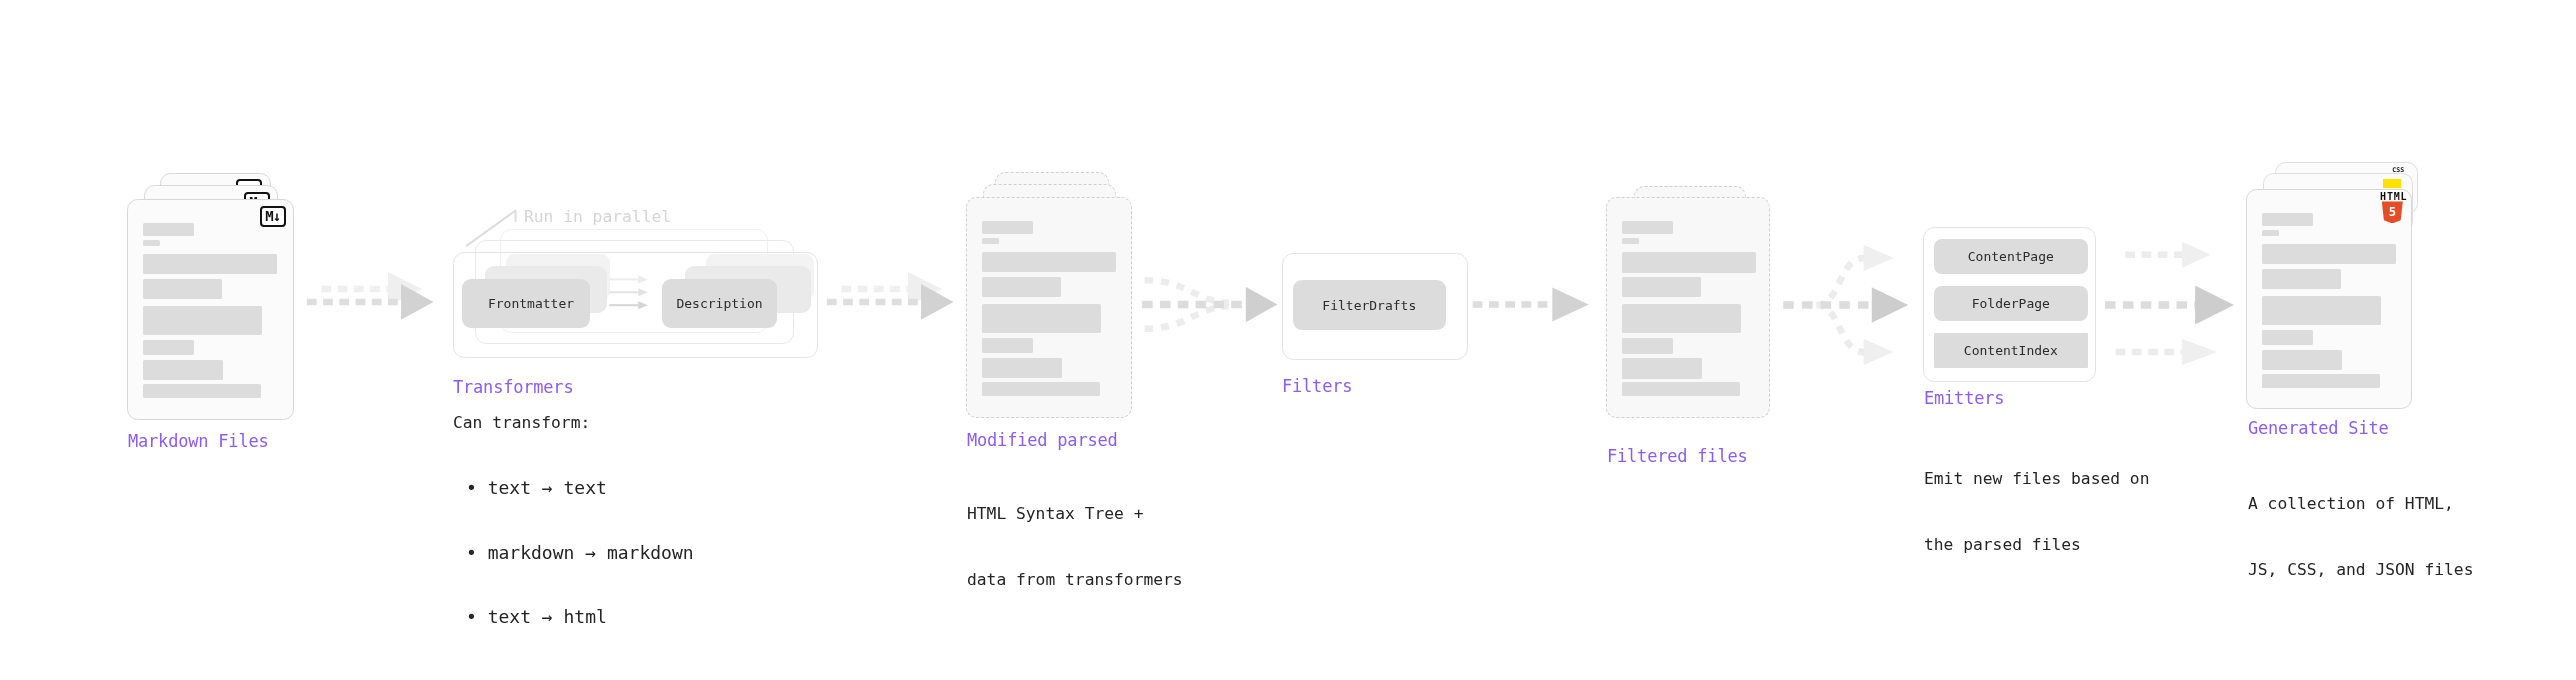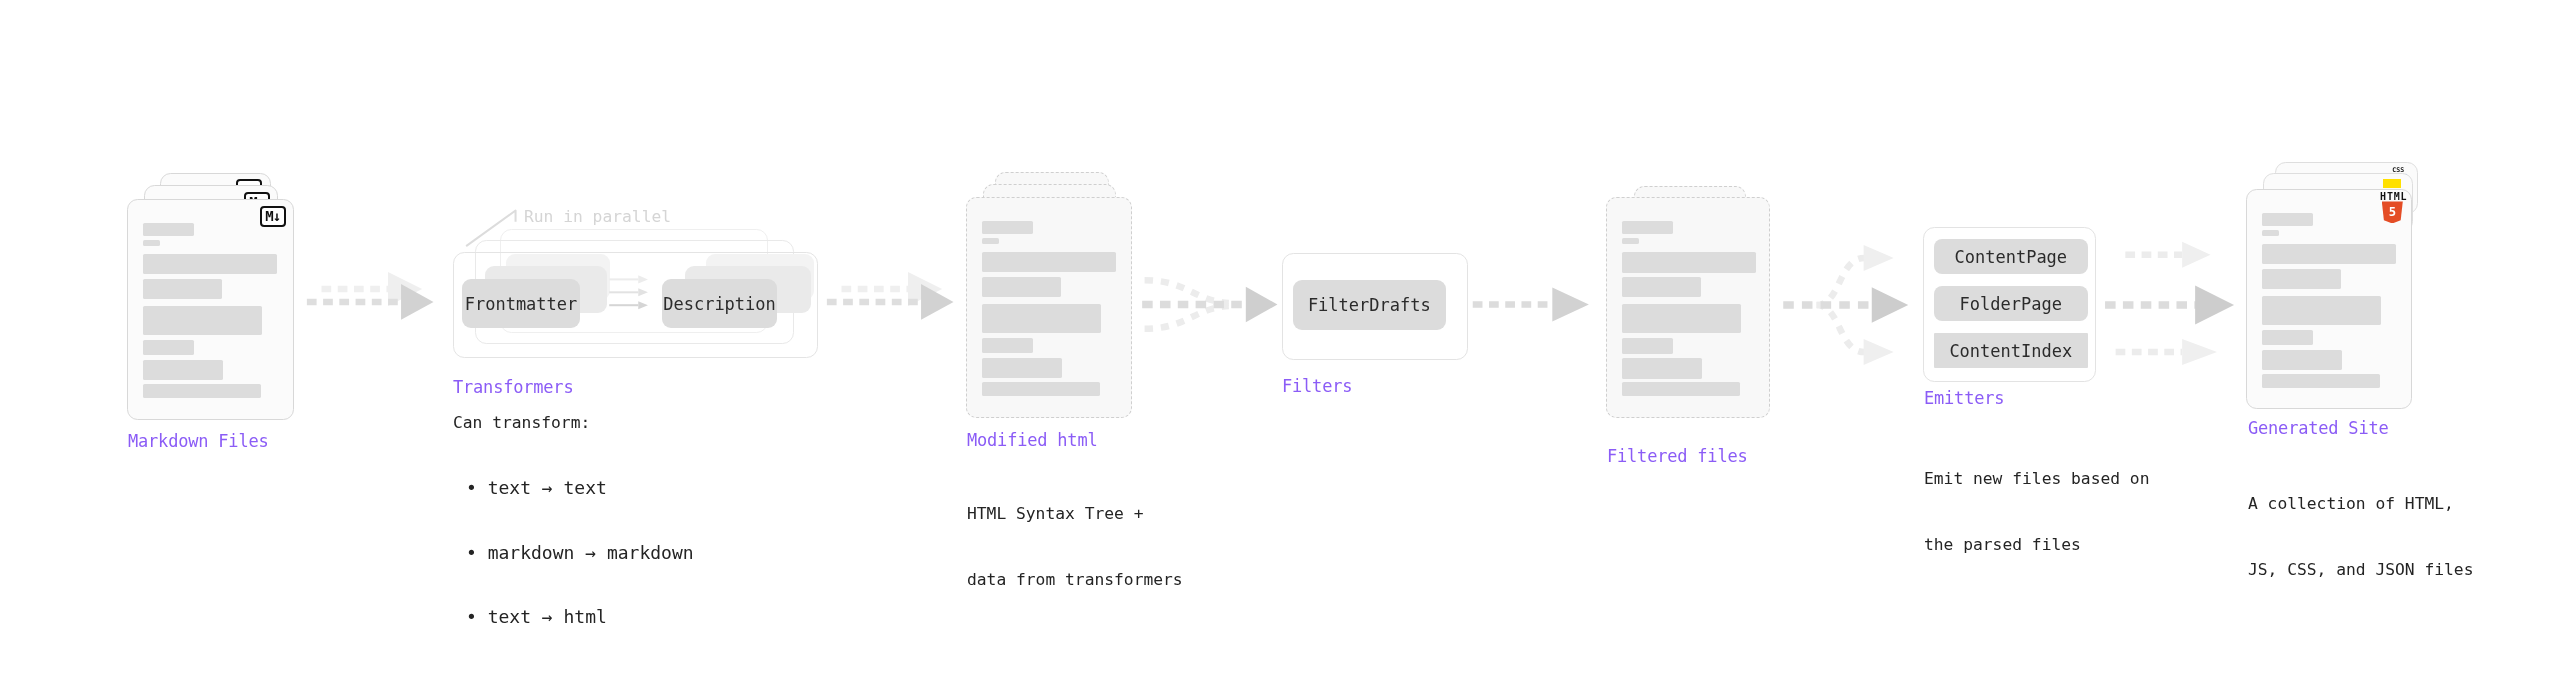--- a/index.html
+++ b/index.html
@@ -31,21 +31,21 @@
             clip-path:polygon(0 0,100% 0,90% 86%,50% 100%,10% 86%);}
   .css-badge{position:absolute;top:4.1px;right:9.8px;width:18px;text-align:center;}
   .css-text{display:block;font-size:6.5px;font-weight:bold;color:#111;line-height:6.5px;}
   .css-bar{height:3.3px;background:#2f6bf2;margin-top:0.8px;border-radius:0.8px;}
   .js-badge{position:absolute;top:4.9px;right:11.4px;width:18px;height:9px;background:#ffe000;}
 
   
   .obox{position:absolute;border:1.6px solid #e4e4e4;border-radius:11.4px;box-sizing:border-box;background:transparent;}
   .panel{position:absolute;border:1.6px solid #e3e3e3;border-radius:11.4px;box-sizing:border-box;background:#fff;}
   .pill{position:absolute;background:#dcdcdc;border-radius:9px;display:flex;align-items:center;justify-content:center;
-        font-size:17px;color:#2b2b2b;white-space:nowrap;}
+        font-size:13px;color:#2b2b2b;white-space:nowrap;}
   .pill.g1{background:#eaeaea;}
   .pill.g2{background:#f3f3f3;}
 
   
   .title{position:absolute;font-size:17px;line-height:28px;color:#8b5cf6;letter-spacing:-0.2px;white-space:pre;}
   .desc{position:absolute;font-size:16.3px;line-height:22px;color:#242424;white-space:pre;}
   .bullets{position:absolute;font-size:18px;line-height:21.5px;color:#242424;white-space:pre;}
   .annotation{position:absolute;font-size:16.3px;color:#d5d5d5;white-space:pre;}
   .svgabs{position:absolute;}
 </style>
@@ -83,21 +83,21 @@
   </svg>
 
   <div class="stack" style="left:453px;top:229px;width:367px;height:132px;">
     <div class="obox" style="left:47px;top:0;width:268px;height:104px;border-color:#efefef;"></div>
     <div class="obox" style="left:22px;top:11.4px;width:319px;height:104px;border-color:#e9e9e9;"></div>
     <div class="obox" style="left:0;top:23px;width:365px;height:106px;"></div>
     <div class="pill g2" style="left:53px;top:25px;width:104px;height:46px;"></div>
     <div class="pill g1" style="left:32px;top:37px;width:122px;height:47px;"></div>
     <div class="pill g2" style="left:253px;top:25px;width:108px;height:46px;"></div>
     <div class="pill g1" style="left:232px;top:37px;width:126px;height:47px;"></div>
-    <div class="pill" style="left:9px;top:50px;width:118px;height:49px;">Frontmatter</div>
+    <div class="pill" style="left:9px;top:50px;width:118px;height:49px;padding-left:10px;">Frontmatter</div>
     <div class="pill" style="left:209px;top:50px;width:115px;height:49px;">Description</div>
   </div>
 
   <svg class="svgabs" style="left:606px;top:271px;" width="50" height="41" viewBox="0 0 62 50">
     <line x1="4" y1="10" x2="40" y2="10" stroke="#ececec" stroke-width="2.5"></line>
     <polygon points="40,5 52,10 40,15" fill="#ececec"></polygon>
     <line x1="4" y1="26" x2="40" y2="26" stroke="#e2e2e2" stroke-width="2.5"></line>
     <polygon points="40,21 52,26 40,31" fill="#e2e2e2"></polygon>
     <line x1="4" y1="42" x2="40" y2="42" stroke="#d5d5d5" stroke-width="2.5"></line>
     <polygon points="40,37 52,42 40,47" fill="#d5d5d5"></polygon>
@@ -130,21 +130,21 @@
       <div class="dl l1"></div>
       <div class="dl l2"></div>
       <div class="dl l3"></div>
       <div class="dl l4"></div>
       <div class="dl l5"></div>
       <div class="dl l6"></div>
       <div class="dl l7"></div>
       <div class="dl l8"></div>
     </div>
   </div>
-  <div class="title" style="left:967px;top:426px;">Modified html</div>
+  <div class="title" style="left:967px;top:426px;">Modified parsed</div>
   <div class="desc" style="left:967px;top:459px;">
     <div>HTML Syntax Tree +</div>
     <div>data from transformers</div>
   </div>
 
   <svg class="svgabs" style="left:1138px;top:264px;" width="146" height="81" viewBox="0 0 180 100">
     <path d="M 8,20 C 60,20 70,46 112,48" fill="none" stroke="#ececec" stroke-width="8" stroke-dasharray="10 10"></path>
     <path d="M 8,80 C 60,80 70,54 112,52" fill="none" stroke="#ececec" stroke-width="8" stroke-dasharray="10 10"></path>
     <line x1="5" y1="50" x2="133" y2="50" stroke="#dcdcdc" stroke-width="9" stroke-dasharray="13 9"></line>
     <polygon points="133,28 172,50 133,72" fill="#cfcfcf"></polygon>

